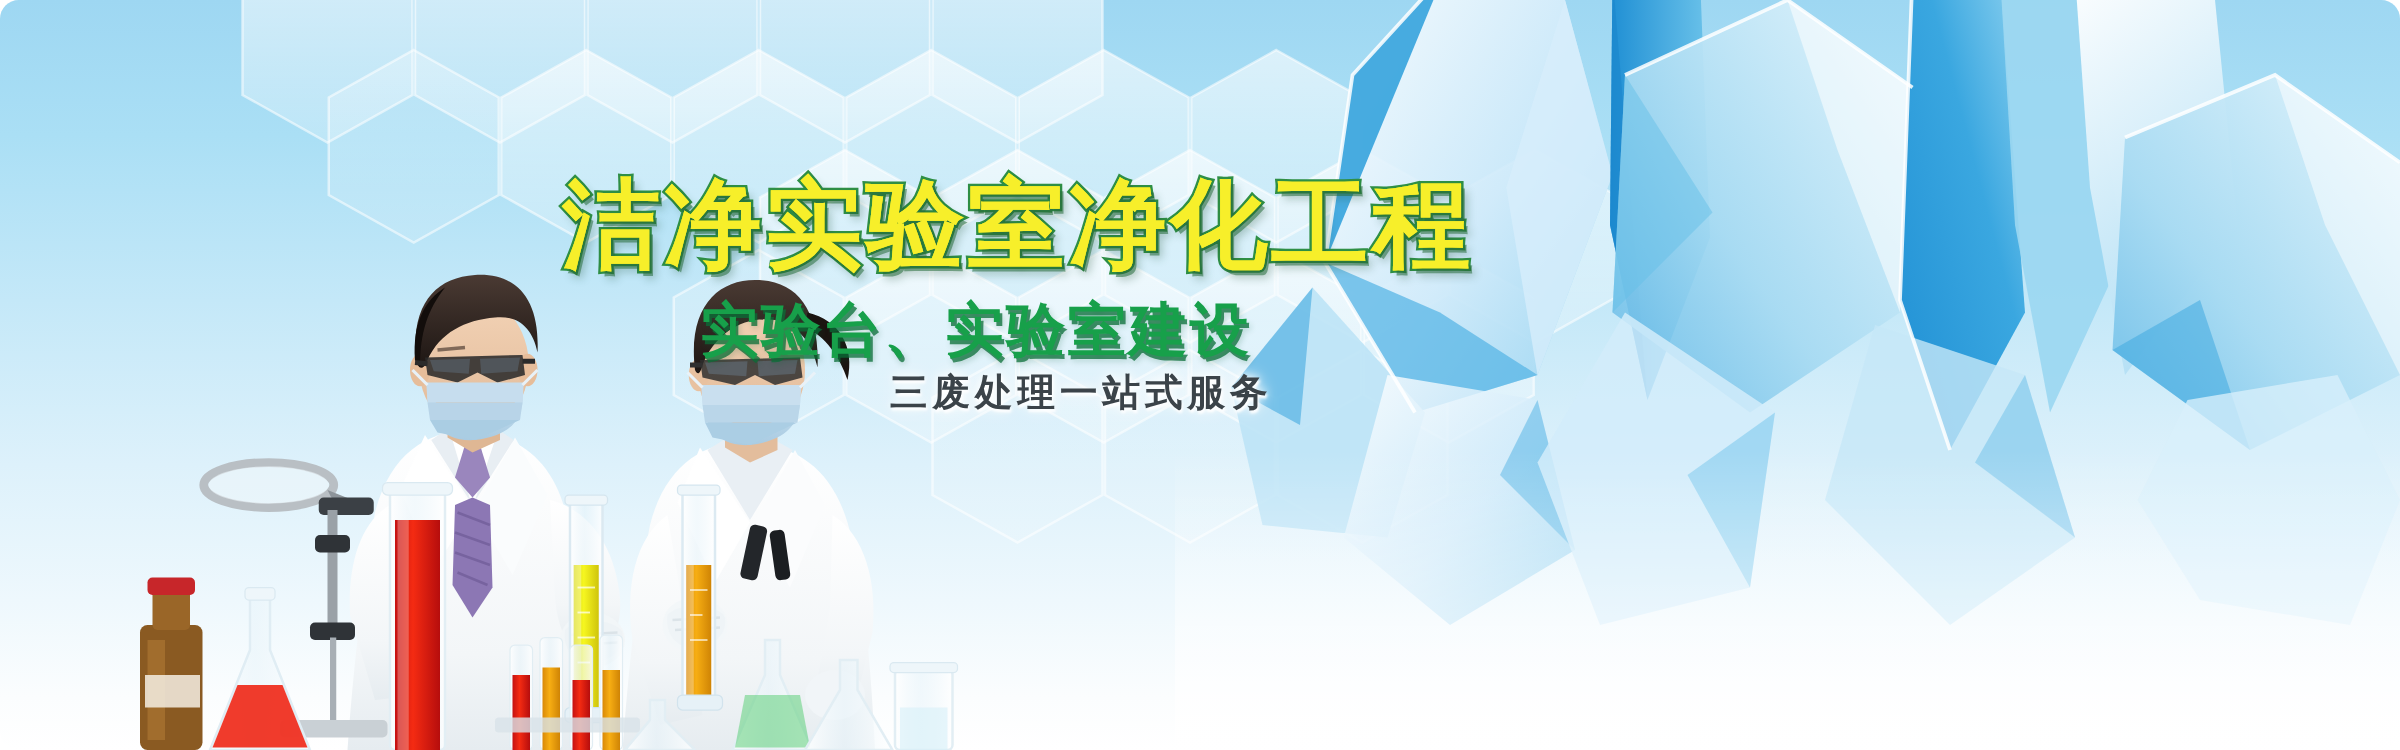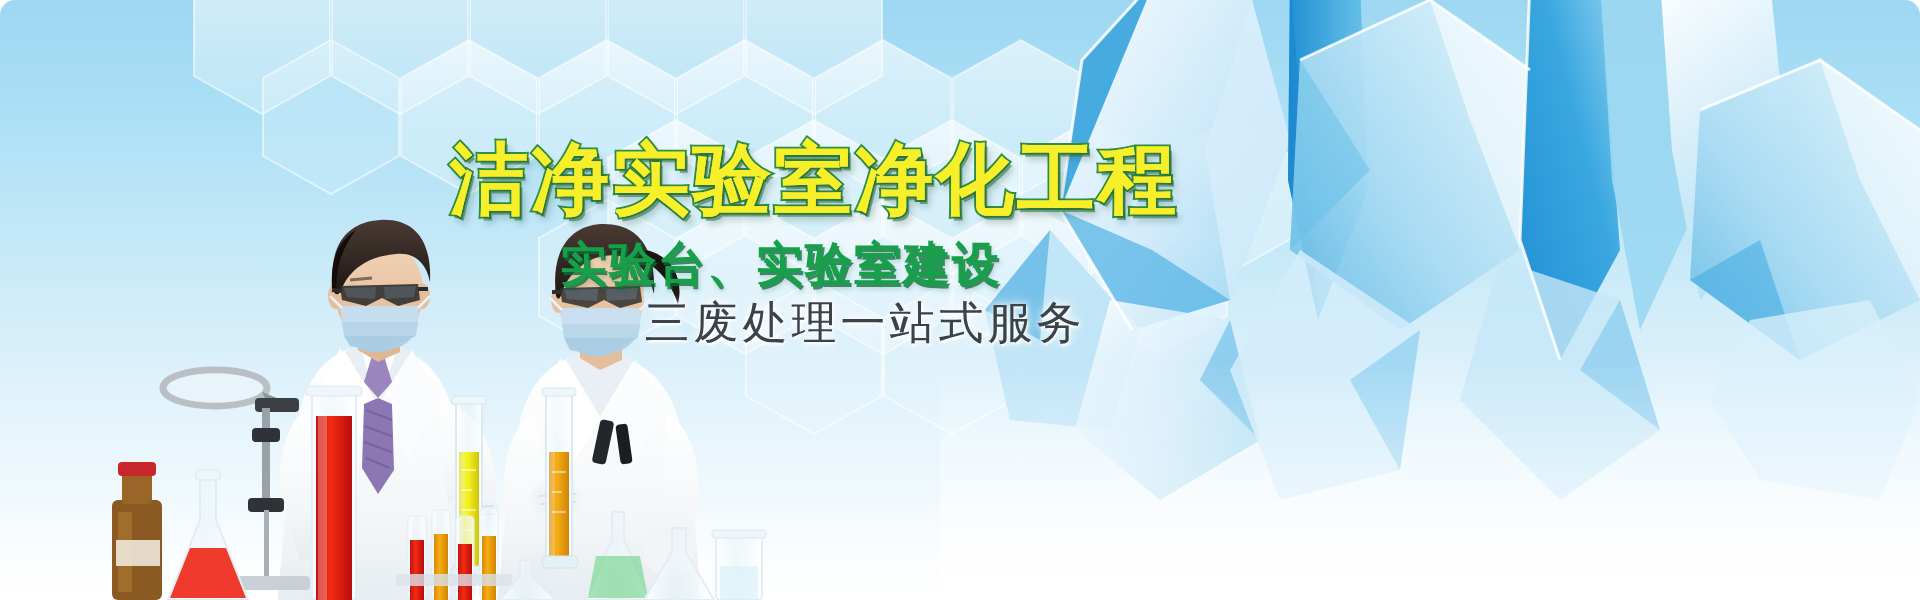--- a/index.html
+++ b/index.html
@@ -34,21 +34,21 @@
   .sub-green{
     position:absolute;left:560px;top:240px;width:610px;
     white-space:nowrap;
     font-size:47px;font-weight:bold;letter-spacing:2px;line-height:1;
     color:#17a04a;
     text-shadow:2px 3px 0 rgba(10,110,55,.75), 3px 5px 5px rgba(10,90,50,.22);
   }
   .sub-gray{
     position:absolute;left:560px;top:300px;width:610px;
     text-align:center;white-space:nowrap;
-    font-size:45px;font-weight:400;letter-spacing:4px;line-height:1;
+    font-size:30px;font-weight:700;letter-spacing:4px;line-height:1;
     color:#3b4349;
     text-shadow:0 0 7px #ffffff, 0 0 14px #ffffff, 1px 2px 2px rgba(255,255,255,.95);
   }
 </style>
 </head>
 <body>
 
 <div class="banner">
 
   <div class="bg-layer">

